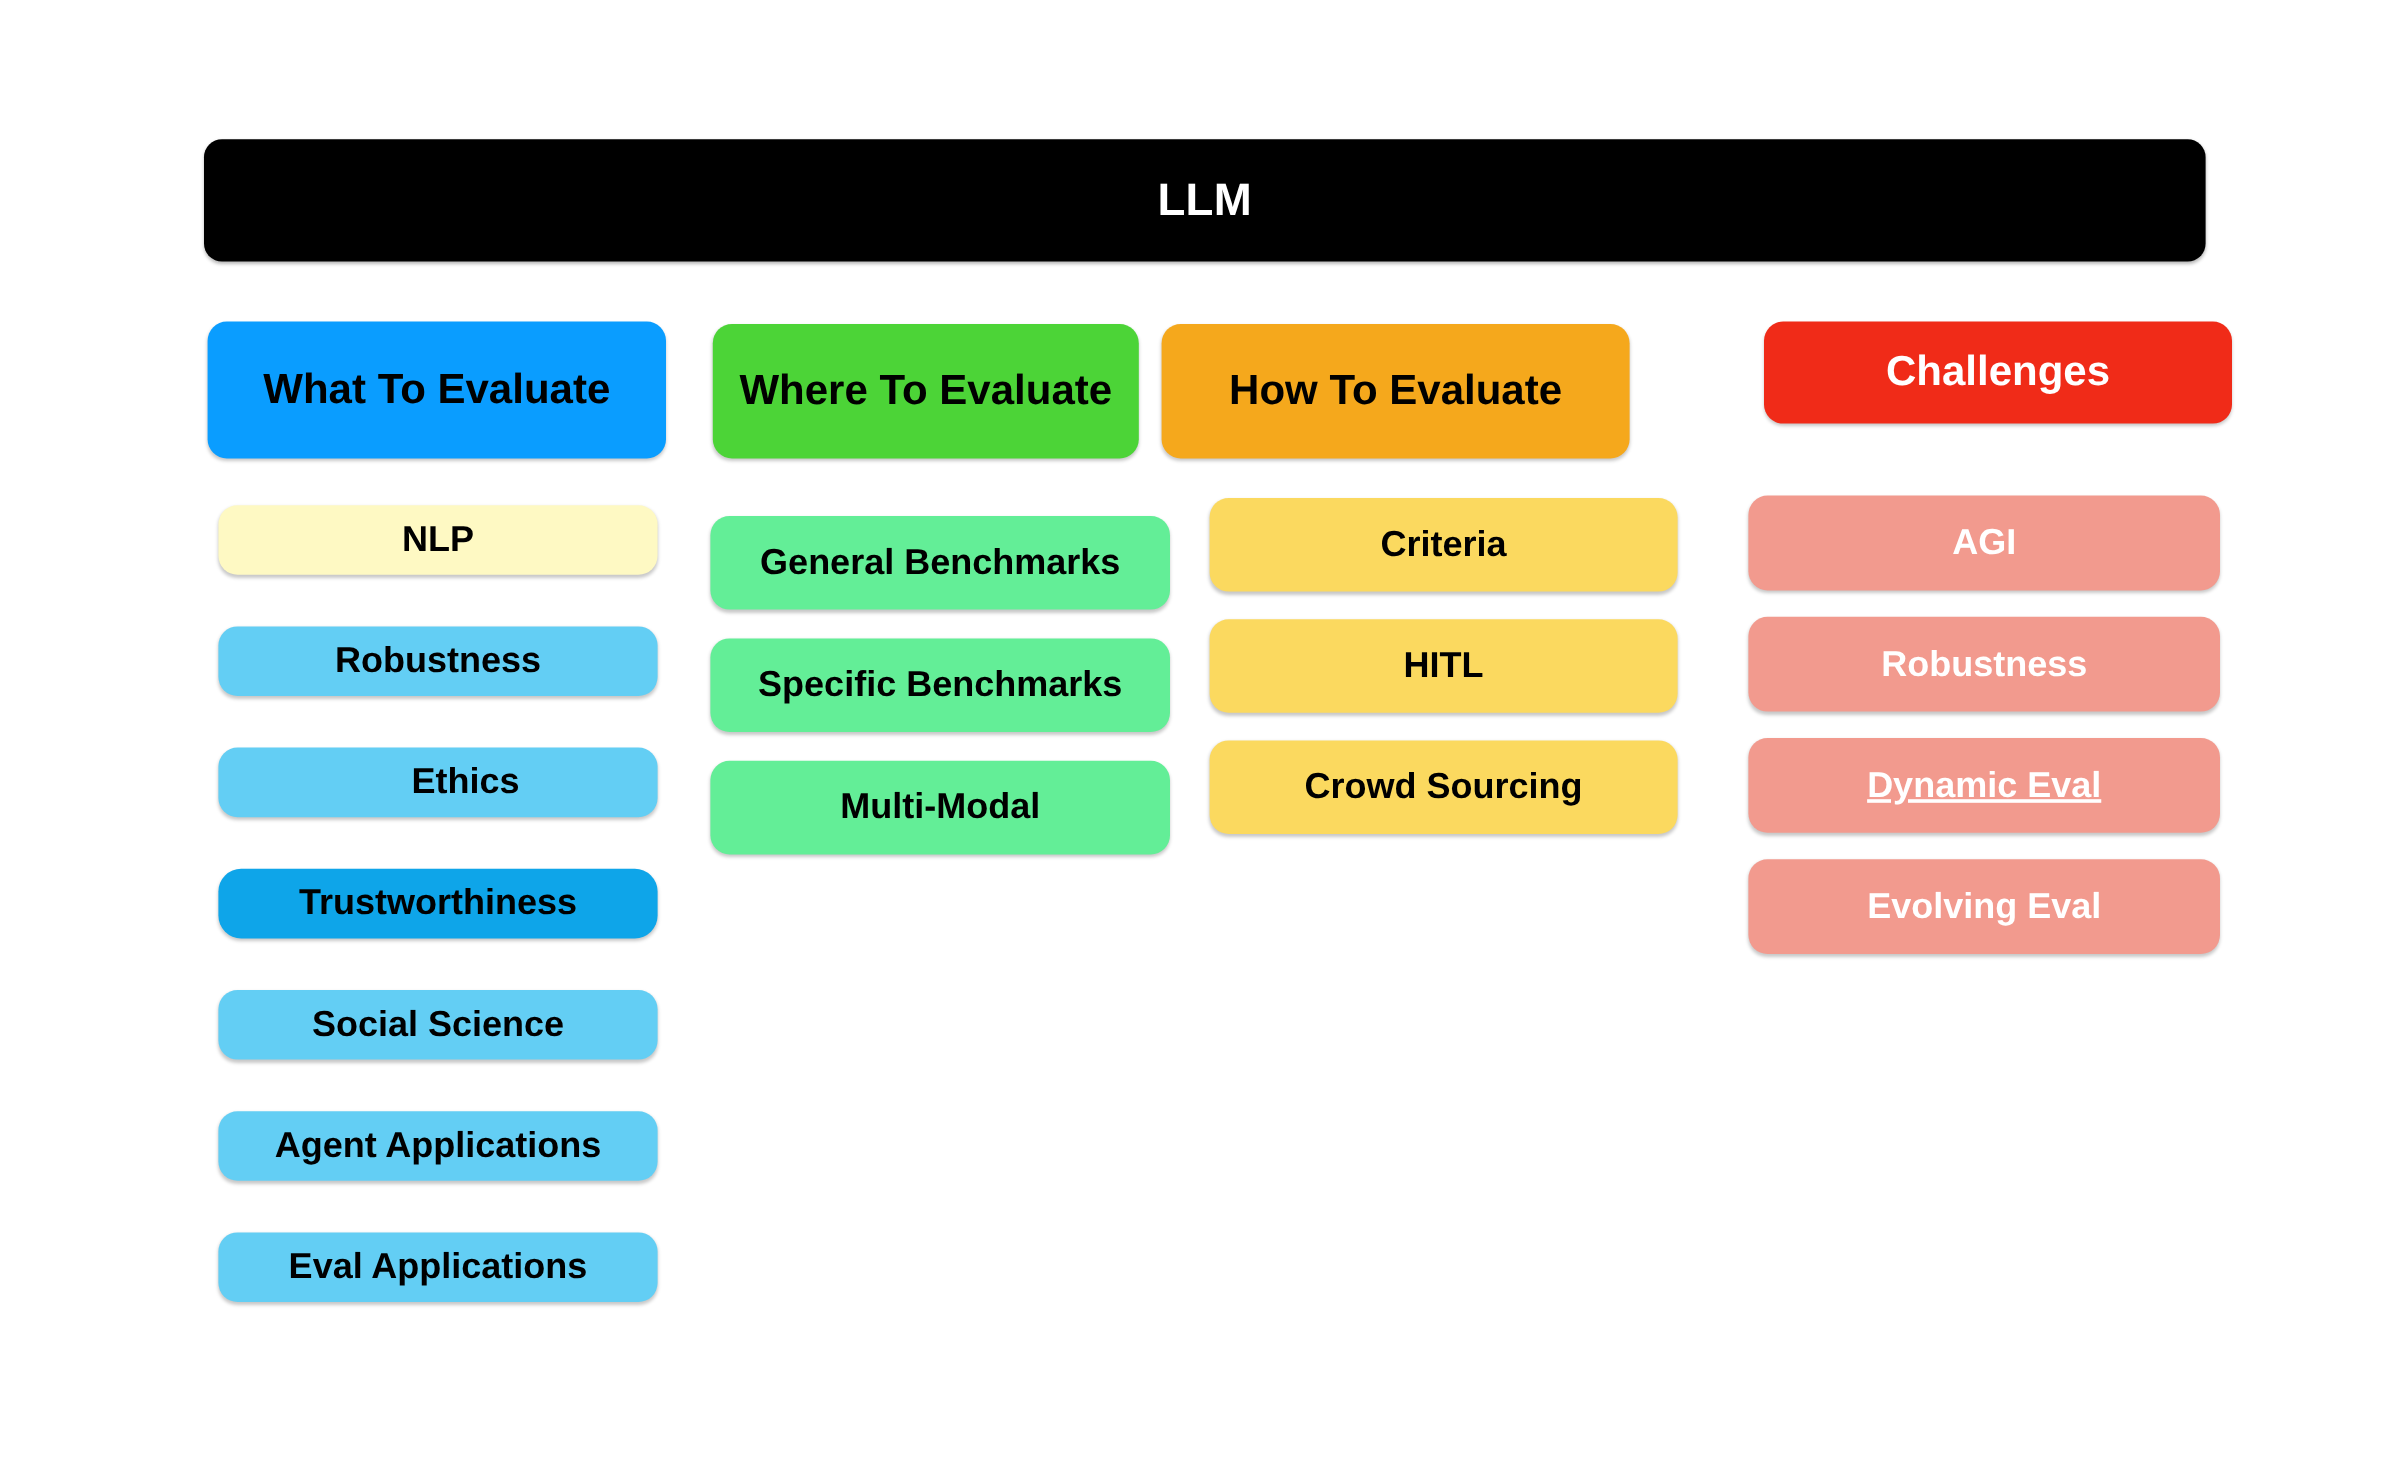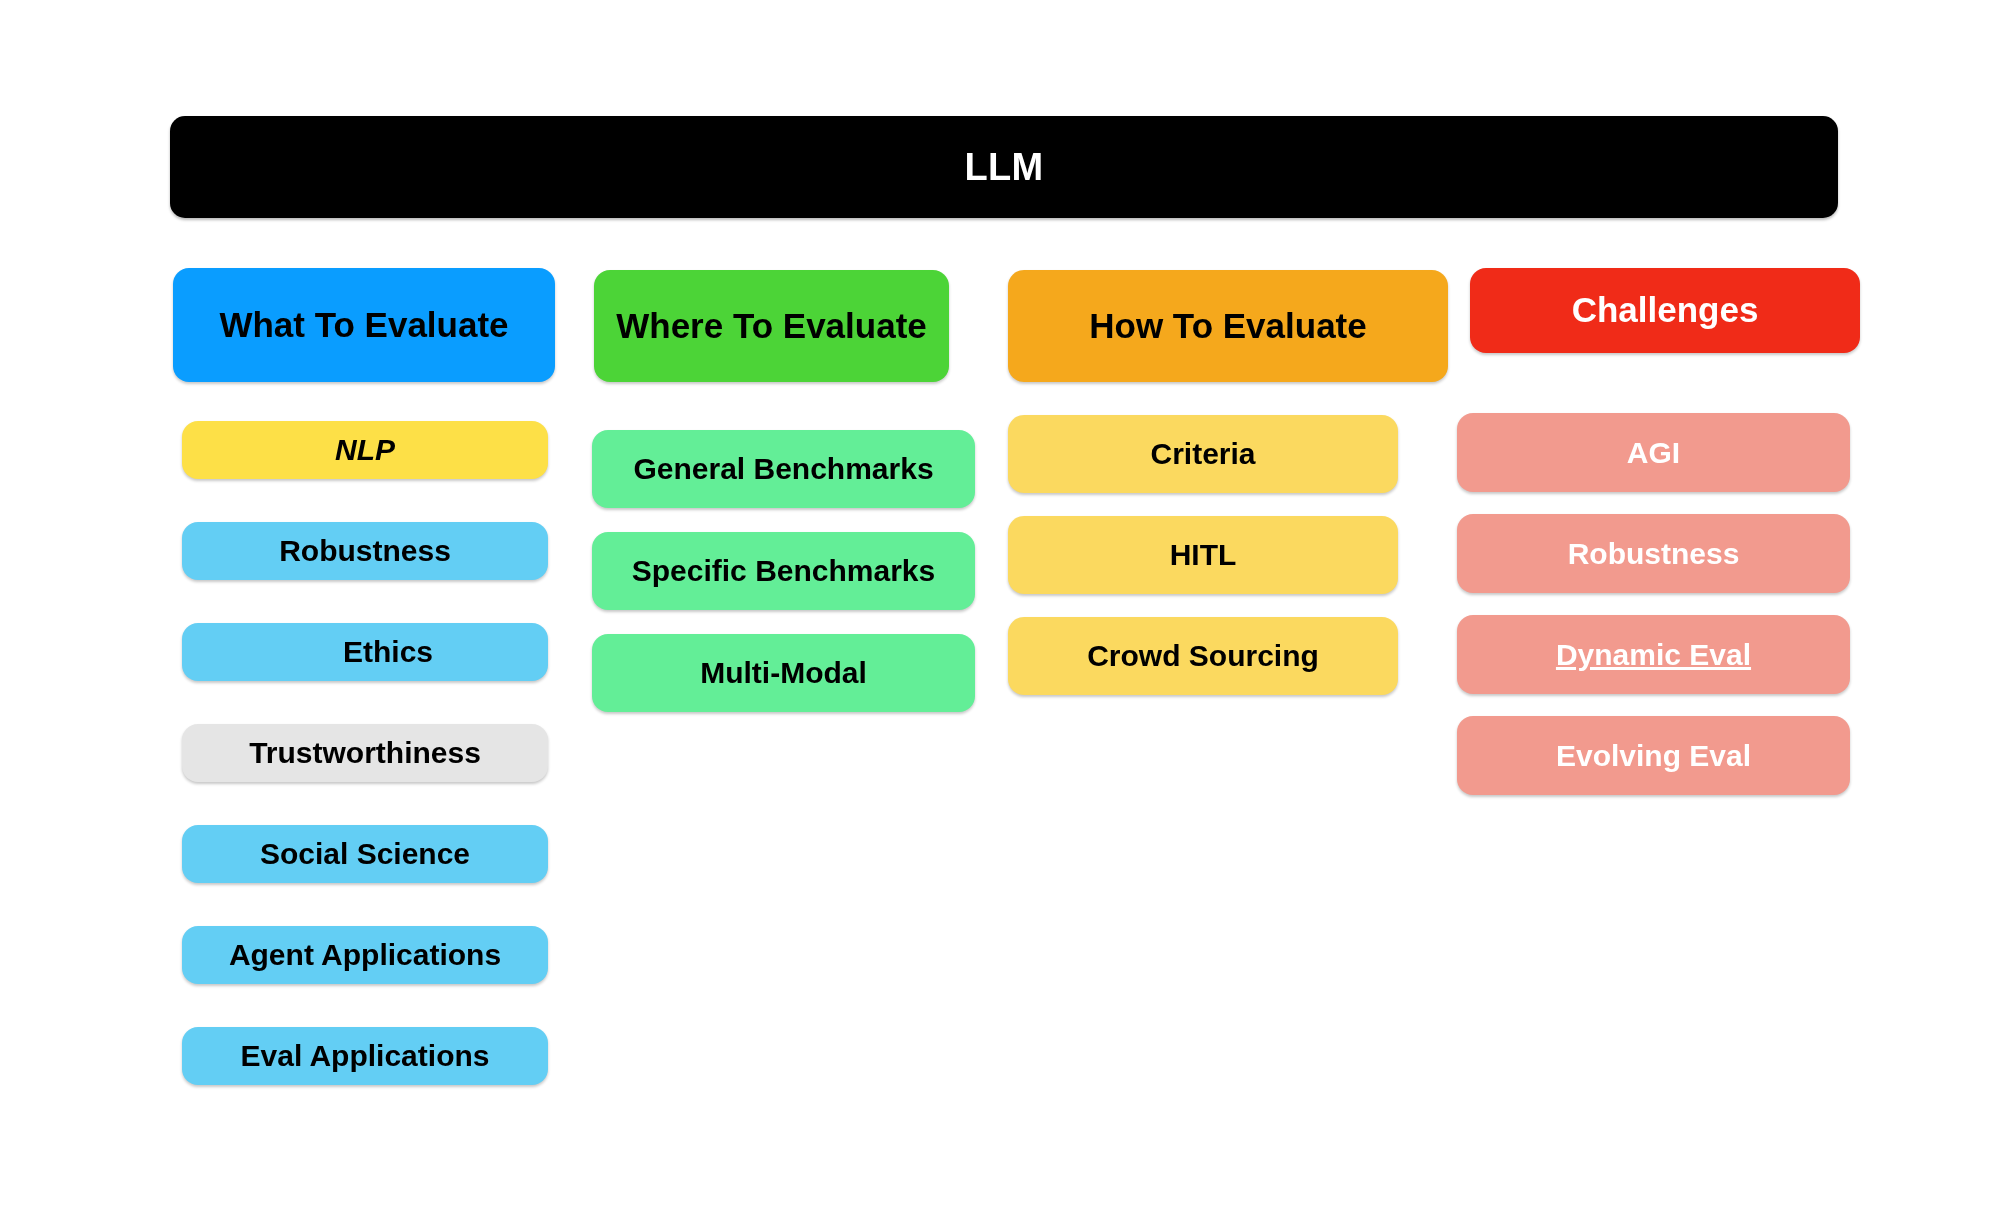--- a/index.html
+++ b/index.html
@@ -70,21 +70,21 @@
   .item-node {
     border-radius: 16px;
   }
   .item-node .node-label {
     font-size: 30px;
   }
 
   
   .col-head-0 { left: 173px; top: 268px;  width: 382px; height: 114px; }
   .col-head-1 { left: 594px; top: 270px;  width: 355px; height: 112px; }
-  .col-head-2 { left: 1008px; top: 270px; width: 440px; height: 112px; }
+  .col-head-2 { left: 968px; top: 270px; width: 390px; height: 112px; }
   .col-head-3 { left: 1470px; top: 268px; width: 390px; height: 85px; }
 
   
   .col-items-0 .item-node { left: 182px;  width: 366px; height: 58px; }
   .col-items-1 .item-node { left: 592px;  width: 383px; height: 78px; }
   .col-items-2 .item-node { left: 1008px; width: 390px; height: 78px; }
   .col-items-3 .item-node { left: 1457px; width: 393px; height: 79px; }
 </style>
 </head>
 <body>
@@ -102,30 +102,30 @@
     <span class="node-label" style="color: rgb(0, 0, 0);">Where To Evaluate</span>
   </div>
   <div class="node header-node col-head-2" style="background: rgb(245, 168, 28);">
     <span class="node-label" style="color: rgb(0, 0, 0);">How To Evaluate</span>
   </div>
   <div class="node header-node col-head-3" style="background: rgb(240, 43, 24);">
     <span class="node-label" style="color: rgb(255, 255, 255);">Challenges</span>
   </div>
 
   <div class="col-items col-items-0">
-      <div class="node item-node" style="top: 421px; background: #fde047; font-style: italic;">
+      <div class="node item-node" style="top: 421px; background: #fef9c3;">
         <span class="node-label" style="color: rgb(0, 0, 0);">NLP</span>
       </div>
       <div class="node item-node" style="top: 522px; background: rgb(99, 206, 244);">
         <span class="node-label" style="color: rgb(0, 0, 0);">Robustness</span>
       </div>
       <div class="node item-node" style="top: 623px; background: rgb(99, 206, 244);">
         <span class="node-label" style="color: rgb(0, 0, 0); margin-left: 46px;">Ethics</span>
       </div>
-      <div class="node item-node" style="top: 724px; background: #e5e5e5;">
+      <div class="node item-node" style="top: 724px; background: #0ea5e9; border-radius: 19px;">
         <span class="node-label" style="color: rgb(0, 0, 0);">Trustworthiness</span>
       </div>
       <div class="node item-node" style="top: 825px; background: rgb(99, 206, 244);">
         <span class="node-label" style="color: rgb(0, 0, 0);">Social Science</span>
       </div>
       <div class="node item-node" style="top: 926px; background: rgb(99, 206, 244);">
         <span class="node-label" style="color: rgb(0, 0, 0);">Agent Applications</span>
       </div>
       <div class="node item-node" style="top: 1027px; background: rgb(99, 206, 244);">
         <span class="node-label" style="color: rgb(0, 0, 0);">Eval Applications</span>

